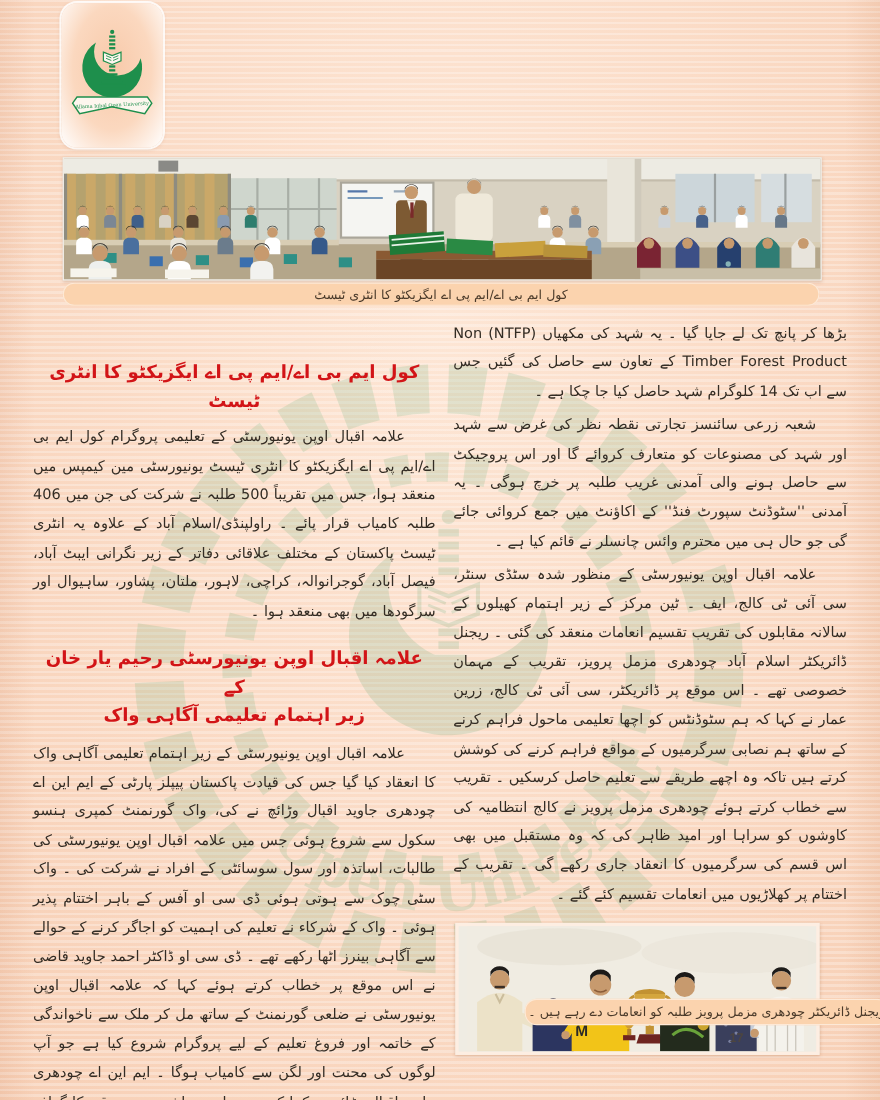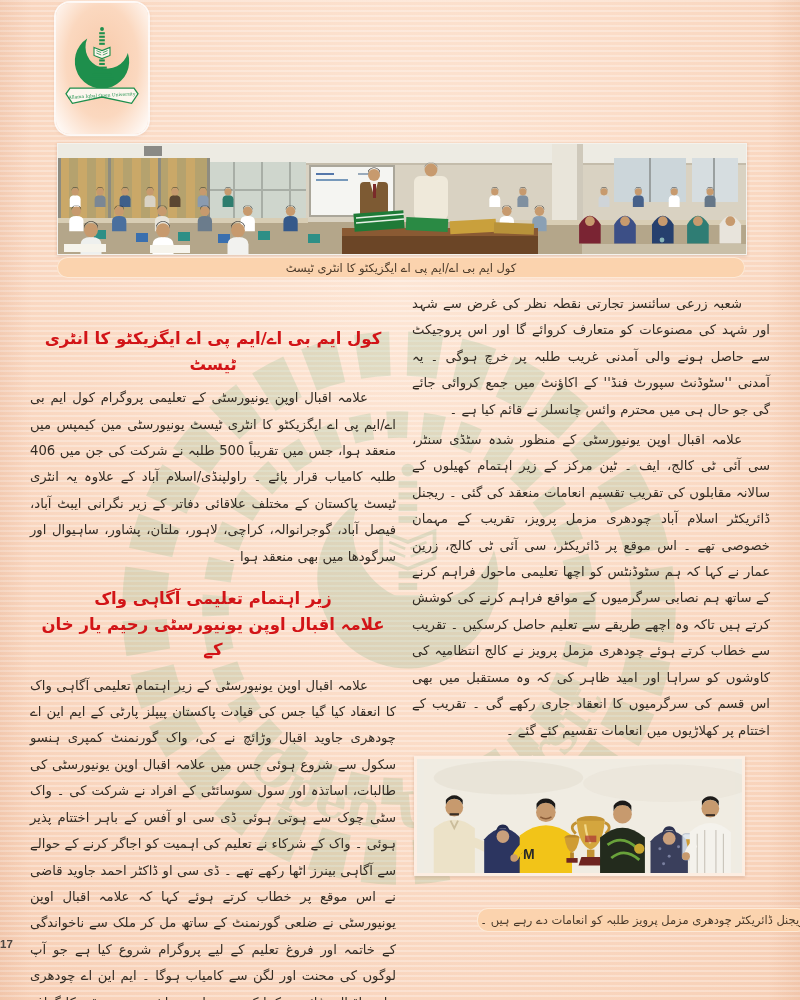--- a/index.html
+++ b/index.html
@@ -82,21 +82,21 @@
     margin:12px 25px 0 0;
     width:331px;height:120px;
     background:#efece3;
     border:3px solid #fdeee2;
     box-sizing:border-box;
     box-shadow:0 1px 3px rgba(140,70,30,.25);
     overflow:hidden;
   }
   .page-number{
     position:absolute;left:0;top:938px;width:676px;
-    text-align:left;
+    text-align:right;
     font-size:11.5px;font-weight:bold;color:#4c4540;
     font-family:"Liberation Sans",sans-serif;
   }
 </style>
 </head>
 <body>
 
 <div class="page">
 
   <svg width="0" height="0" style="position:absolute">
@@ -307,20 +307,21 @@
       </g>
       <rect x="524" y="100" width="164" height="10" fill="#c9bfa8"></rect>
     </svg>
   </div>
 
   <div class="caption-pill caption-main">
     <span>کول ایم بی اے/ایم پی اے ایگزیکٹو کا انٹری ٹیسٹ</span>
   </div>
 
   <div class="col col-right">
+    <p>بڑھا کر پانچ تک لے جایا گیا ۔ یہ شہد کی مکھیاں (NTFP) Non Timber Forest Product کے تعاون سے حاصل کی گئیں جس سے اب تک 14 کلوگرام شہد حاصل کیا جا چکا ہے ۔</p>
     <p class="indent">شعبہ زرعی سائنسز تجارتی نقطہ نظر کی غرض سے شہد اور شہد کی مصنوعات کو متعارف کروائے گا اور اس پروجیکٹ سے حاصل ہونے والی آمدنی غریب طلبہ پر خرچ ہوگی ۔ یہ آمدنی ''سٹوڈنٹ سپورٹ فنڈ'' کے اکاؤنٹ میں جمع کروائی جائے گی جو حال ہی میں محترم وائس چانسلر نے قائم کیا ہے ۔</p>
     <p class="indent">علامہ اقبال اوپن یونیورسٹی کے منظور شدہ سٹڈی سنٹر، سی آئی ٹی کالج، ایف ۔ ٹین مرکز کے زیر اہتمام کھیلوں کے سالانہ مقابلوں کی تقریب تقسیم انعامات منعقد کی گئی ۔ ریجنل ڈائریکٹر اسلام آباد چودھری مزمل پرویز، تقریب کے مہمان خصوصی تھے ۔ اس موقع پر ڈائریکٹر، سی آئی ٹی کالج، زرین عمار نے کہا کہ ہم سٹوڈنٹس کو اچھا تعلیمی ماحول فراہم کرنے کے ساتھ ہم نصابی سرگرمیوں کے مواقع فراہم کرنے کی کوشش کرتے ہیں تاکہ وہ اچھے طریقے سے تعلیم حاصل کرسکیں ۔ تقریب سے خطاب کرتے ہوئے چودھری مزمل پرویز نے کالج انتظامیہ کی کاوشوں کو سراہا اور امید ظاہر کی کہ وہ مستقبل میں بھی اس قسم کی سرگرمیوں کا انعقاد جاری رکھے گی ۔ تقریب کے اختتام پر کھلاڑیوں میں انعامات تقسیم کئے گئے ۔</p>
 
     <div class="awards-photo">
       <svg width="325" height="114" viewBox="0 0 332 122">
         <rect x="0" y="0" width="332" height="122" fill="#f0ece2"></rect>
         <rect x="0" y="0" width="332" height="122" fill="url(#)" opacity="0"></rect>
         <ellipse cx="90" cy="20" rx="80" ry="18" fill="#e4dfd2" opacity=".6"></ellipse>
         <ellipse cx="260" cy="26" rx="90" ry="20" fill="#e7e2d6" opacity=".5"></ellipse>
 
@@ -416,21 +417,21 @@
   </div>
 
   <div class="caption-pill caption-awards">
     <span>ریجنل ڈائریکٹر چودھری مزمل پرویز طلبہ کو انعامات دے رہے ہیں ۔</span>
   </div>
 
   <div class="col col-left">
     <div class="red-heading">کول ایم بی اے/ایم پی اے ایگزیکٹو کا انٹری ٹیسٹ</div>
     <p class="indent">علامہ اقبال اوپن یونیورسٹی کے تعلیمی پروگرام کول ایم بی اے/ایم پی اے ایگزیکٹو کا انٹری ٹیسٹ یونیورسٹی مین کیمپس میں منعقد ہوا، جس میں تقریباً 500 طلبہ نے شرکت کی جن میں 406 طلبہ کامیاب قرار پائے ۔ راولپنڈی/اسلام آباد کے علاوہ یہ انٹری ٹیسٹ پاکستان کے مختلف علاقائی دفاتر کے زیر نگرانی ایبٹ آباد، فیصل آباد، گوجرانوالہ، کراچی، لاہور، ملتان، پشاور، ساہیوال اور سرگودھا میں بھی منعقد ہوا ۔</p>
     <div class="red-heading" style="margin-top:16px;">
+      <div>علامہ اقبال اوپن یونیورسٹی رحیم یار خان کے</div>
       <div>زیر اہتمام تعلیمی آگاہی واک</div>
-      <div>علامہ اقبال اوپن یونیورسٹی رحیم یار خان کے</div>
     </div>
     <p class="indent" style="margin-top:10px;">علامہ اقبال اوپن یونیورسٹی کے زیر اہتمام تعلیمی آگاہی واک کا انعقاد کیا گیا جس کی قیادت پاکستان پیپلز پارٹی کے ایم این اے چودھری جاوید اقبال وڑائچ نے کی، واک گورنمنٹ کمپری ہنسو سکول سے شروع ہوئی جس میں علامہ اقبال اوپن یونیورسٹی کی طالبات، اساتذہ اور سول سوسائٹی کے افراد نے شرکت کی ۔ واک سٹی چوک سے ہوتی ہوئی ڈی سی او آفس کے باہر اختتام پذیر ہوئی ۔ واک کے شرکاء نے تعلیم کی اہمیت کو اجاگر کرنے کے حوالے سے آگاہی بینرز اٹھا رکھے تھے ۔ ڈی سی او ڈاکٹر احمد جاوید قاضی نے اس موقع پر خطاب کرتے ہوئے کہا کہ علامہ اقبال اوپن یونیورسٹی نے ضلعی گورنمنٹ کے ساتھ مل کر ملک سے ناخواندگی کے خاتمہ اور فروغ تعلیم کے لیے پروگرام شروع کیا ہے جو آپ لوگوں کی محنت اور لگن سے کامیاب ہوگا ۔ ایم این اے چودھری جاوید اقبال وڑائچ نے کہا کہ ہمیں اپنے معاشرے میں ترقی کا گراف بڑھانا اور ترقی کے راستے کا تعین کرنا ہوگا جس کے لیے ضروری ہے کہ تعلیم کو عام کیا جائے اس مقصد کے حصول کے لیے ضلعی، صوبائی اور وفاقی حکومتیں تعلیم کے میدان میں بھرپور تعاون کر رہی ہیں ۔</p>
   </div>
 
   <div class="page-number">17</div>
 
 </div>
 
 </body></html>

